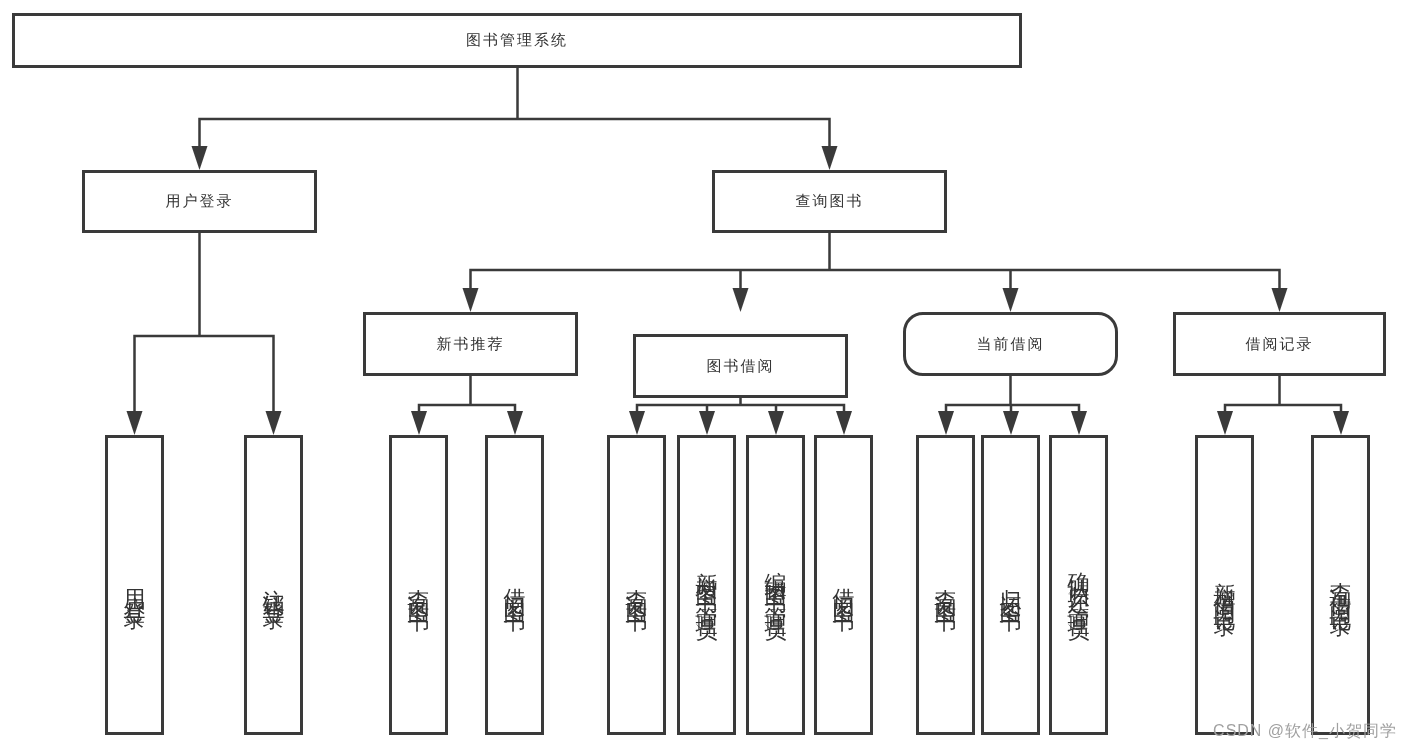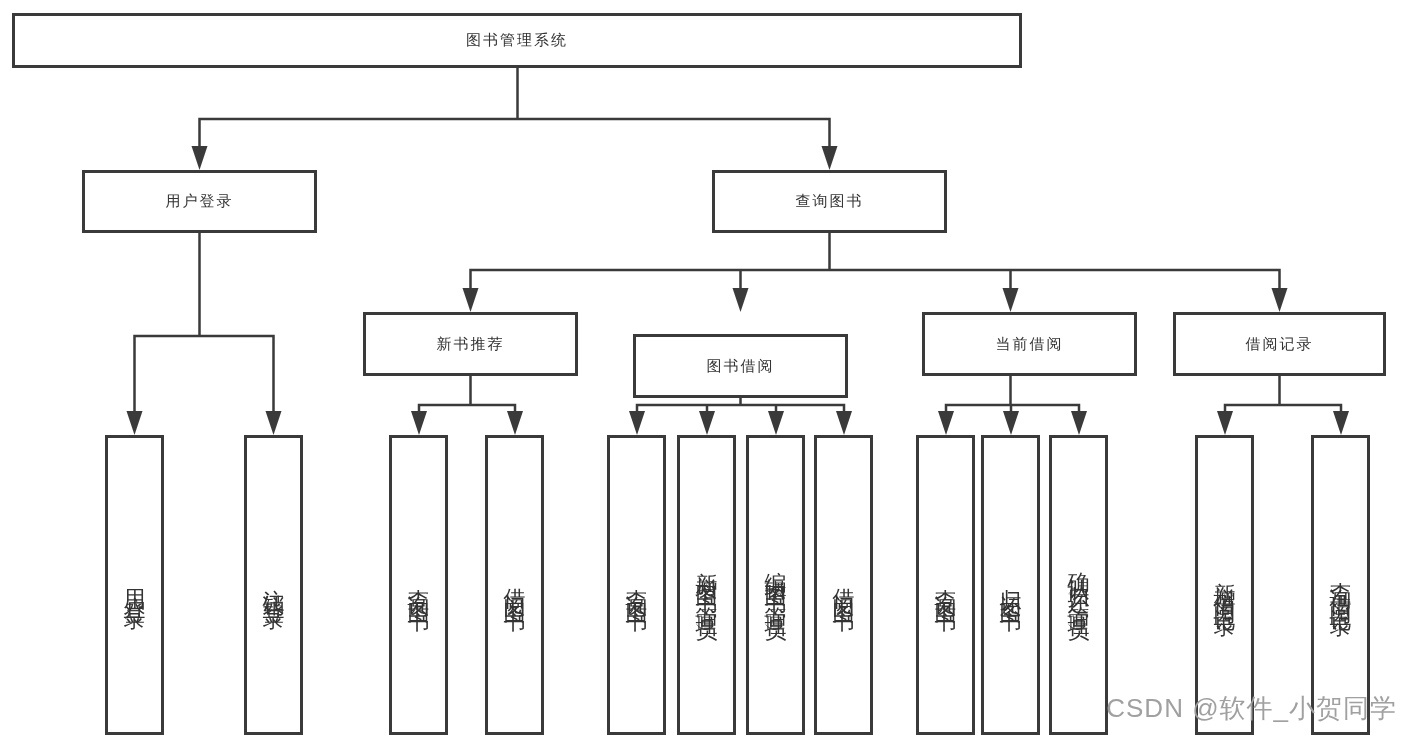--- a/index.html
+++ b/index.html
@@ -38,21 +38,21 @@
     color: #333333;
     white-space: nowrap;
   }
   .root-box  { left: 12px;  top: 13px;  width: 1010px; height: 55px; }
   .l2-box    { top: 170px;  width: 235px; height: 63px; }
   .l2-a      { left: 82px; }
   .l2-b      { left: 712px; }
   .l3-box    { top: 312px;  width: 215px; height: 64px; }
   .l3-a      { left: 363px; align-items: center; }
   .l3-b      { left: 633px; margin-top: 22px; }
-  .l3-c      { left: 922px; }
+  .l3-c      { left: 903px; border-radius: 20px; }
   .l3-d      { left: 1173px; width: 213px; align-items: center; }
   .leaf      { top: 435px;  width: 59px; height: 300px; }
   .leaf .lbl {
     writing-mode: vertical-rl;
     text-orientation: mixed;
     font-size: 22px;
     letter-spacing: 7px;
     line-height: 1;
     white-space: nowrap;
   }
@@ -65,22 +65,22 @@
   .leaf-c3 { left: 746px; }
   .leaf-c4 { left: 814px; }
   .leaf-d1 { left: 916px; }
   .leaf-d2 { left: 981px; }
   .leaf-d3 { left: 1049px; }
   .leaf-e1 { left: 1195px; }
   .leaf-e2 { left: 1311px; }
   .watermark {
     position: absolute;
     right: 8px;
-    bottom: 21px;
-    font-size: 26px;
+    bottom: 5px;
+    font-size: 16px;
     color: #a0a0a0;
     letter-spacing: 1px;
     z-index: 5;
     white-space: nowrap;
   }
 </style>
 </head>
 <body>
 
 <div class="stage">

